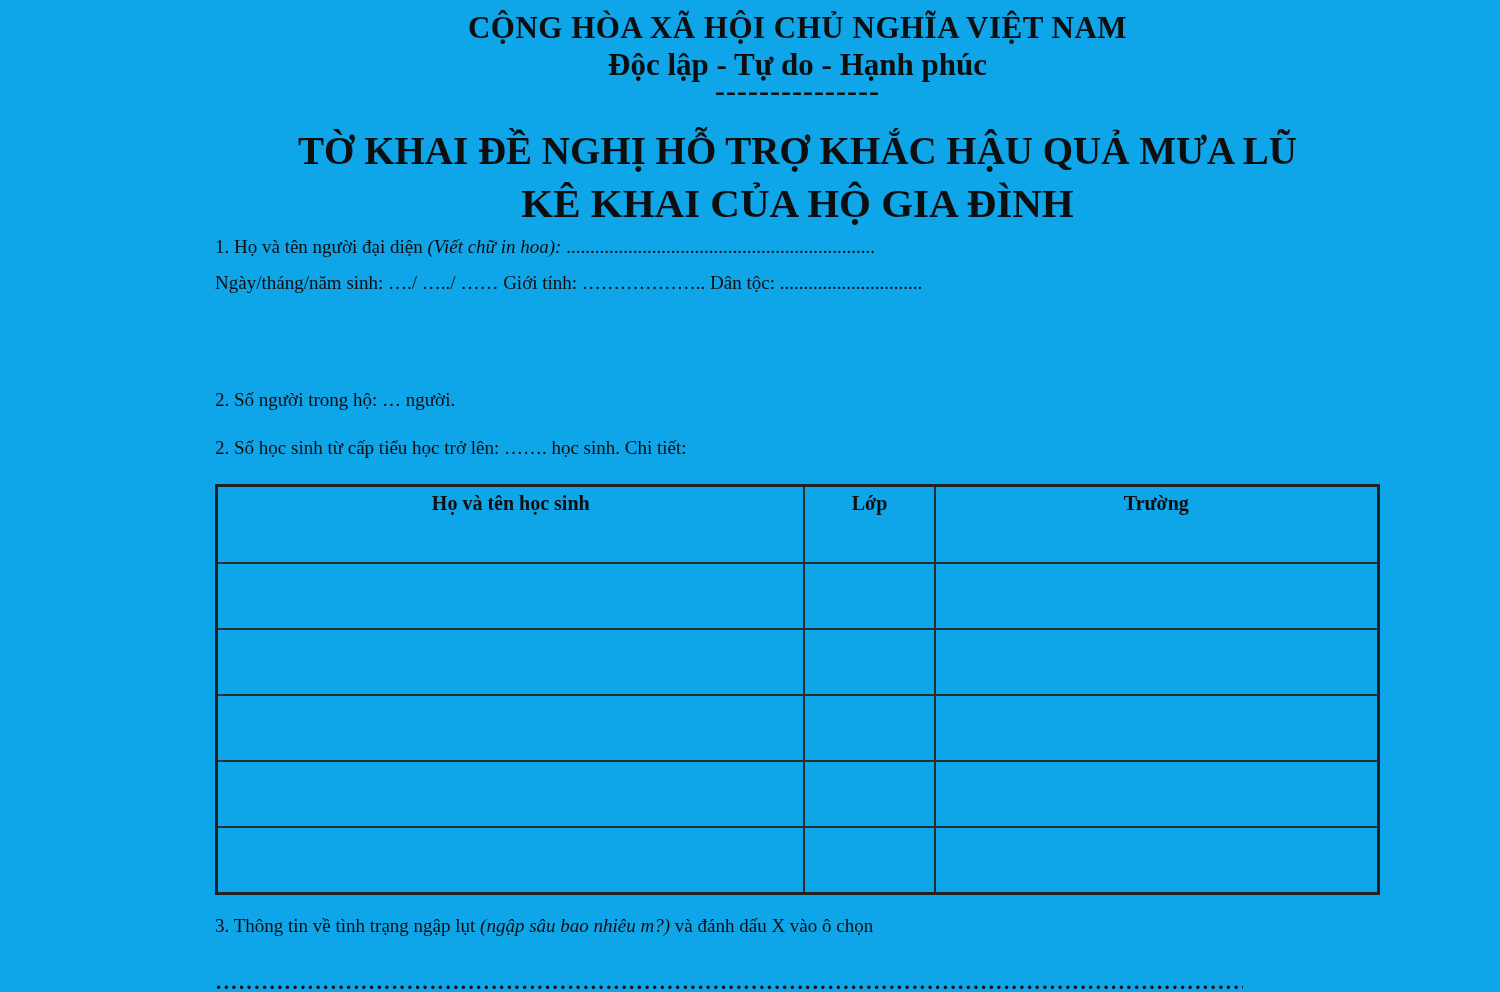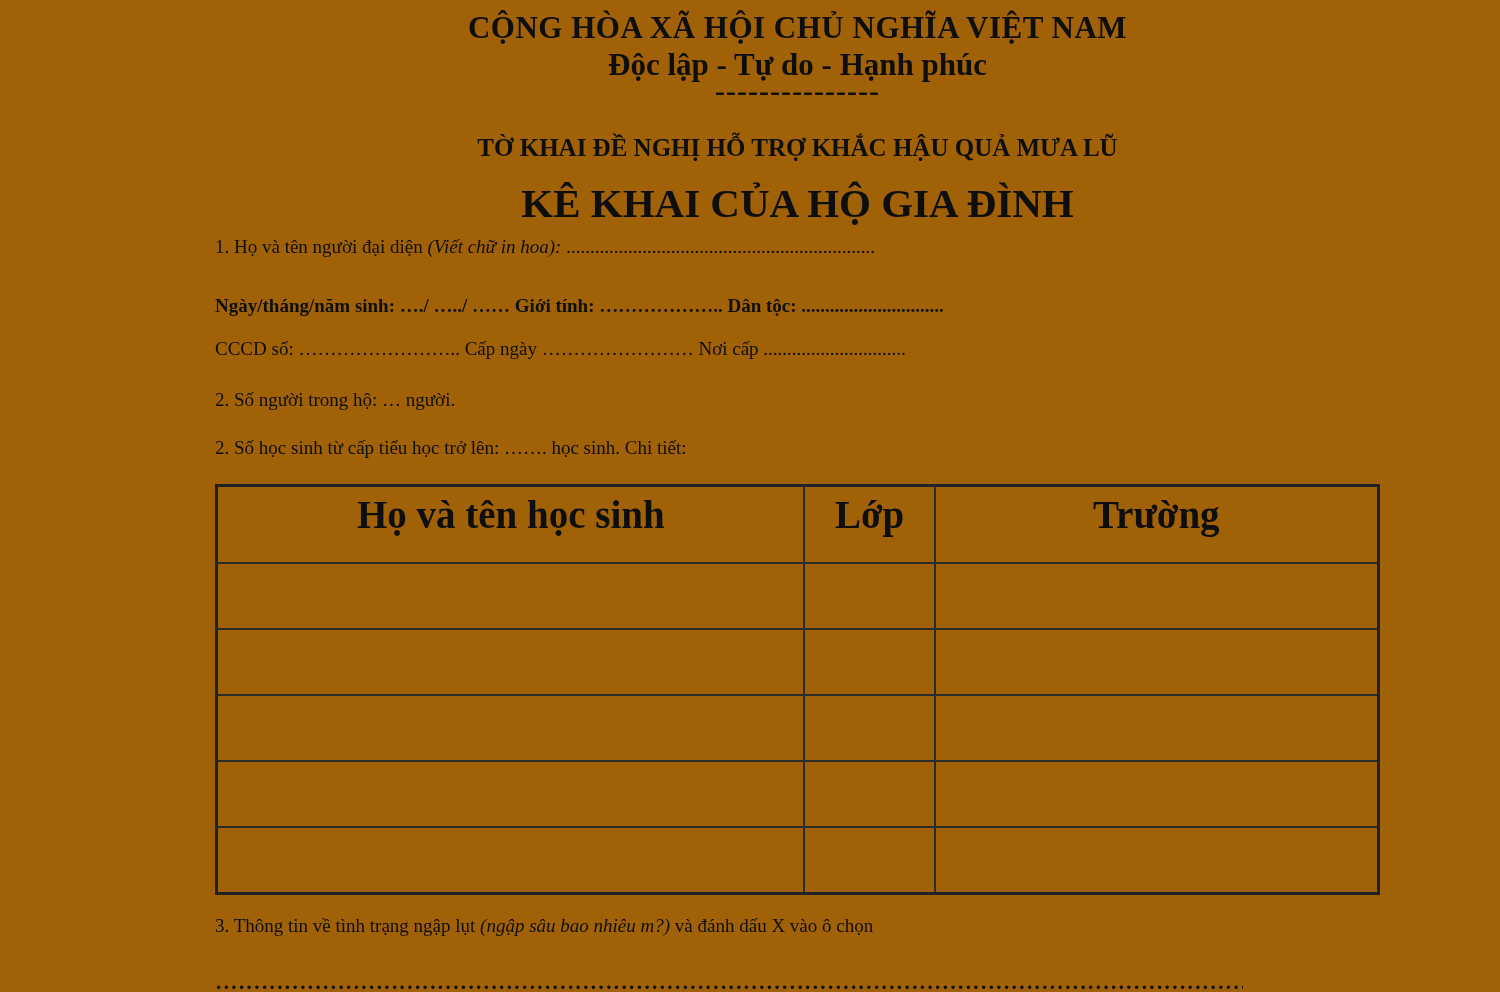--- a/index.html
+++ b/index.html
@@ -6,60 +6,60 @@
     margin: 0; padding: 0;
     width: 1500px; height: 992px;
     background: #ffffff;
     overflow: hidden;
     font-family: "Liberation Serif", "DejaVu Serif", serif;
     color: #0e0e0e;
   }
   .page {
     position: relative;
     width: 1500px; height: 992px;
-    background: #a16207;
+    background: #0ea5e9;
   }
   .content {
     position: absolute;
     left: 215px; top: 0;
     width: 1165px; height: 992px;
   }
   .line { position: absolute; left: 0; width: 100%; white-space: nowrap; }
   .centered { text-align: center; }
 
   .nat-h1 { top: 10px;  font-size: 31px; font-weight: bold; letter-spacing: 0.5px; }
   .nat-h2 { top: 47px;  font-size: 31px; font-weight: bold; }
   .nat-sep { top: 74px; font-size: 30px; font-weight: bold; letter-spacing: 1px; }
 
-  .title-1 { top: 128px; font-size: 25px; font-weight: bold; margin-top: 6px; }
+  .title-1 { top: 128px; font-size: 39px; font-weight: bold; }
   .title-2 { top: 179px; font-size: 41px; font-weight: bold; }
 
   .body-line { font-size: 19px; }
   .f-line1 { top: 236px; }
-  .f-line2 { top: 295px; font-weight: bold; }
+  .f-line2 { top: 272px; }
   .f-line3 { top: 338px; }
   .f-line4 { top: 389px; }
   .f-line5 { top: 437px; }
   .italic { font-style: italic; }
 
   .students-table {
     position: absolute;
     left: 0; top: 484px;
     width: 1165px;
     border-collapse: collapse;
     table-layout: fixed;
   }
   .students-table th, .students-table td {
     border: 2px solid #2c2c2c;
     padding: 0;
   }
   .students-table { border: 3px solid #222222; }
   .students-table th {
     height: 70px;
-    font-size: 39px;
+    font-size: 20px;
     font-weight: bold;
     text-align: center;
     vertical-align: top;
     padding-top: 5px;
   }
   .students-table td { height: 64px; }
   .col-name   { width: 50.6%; }
   .col-class  { width: 11.2%; }
   .col-school { width: 38.2%; }
 
@@ -87,21 +87,20 @@
     <div class="line centered title-1">TỜ KHAI ĐỀ NGHỊ HỖ TRỢ KHẮC HẬU QUẢ MƯA LŨ</div>
 
     <div class="line centered title-2">KÊ KHAI CỦA HỘ GIA ĐÌNH</div>
 
     <div class="line body-line f-line1">
       <span>1. Họ và tên người đại diện </span><span class="italic">(Viết chữ in hoa): </span><span>.................................................................</span>
     </div>
 
     <div class="line body-line f-line2">Ngày/tháng/năm sinh: …./ …../ …… Giới tính: ……………….. Dân tộc: ..............................</div>
 
-    <div class="line body-line f-line3">CCCD số: …………………….. Cấp ngày …………………… Nơi cấp ..............................</div>
 
     <div class="line body-line f-line4">2. Số người trong hộ: … người.</div>
 
     <div class="line body-line f-line5">2. Số học sinh từ cấp tiểu học trở lên:  ……. học sinh. Chi tiết:</div>
 
     <table class="students-table">
       <colgroup>
         <col class="col-name">
         <col class="col-class">
         <col class="col-school">

